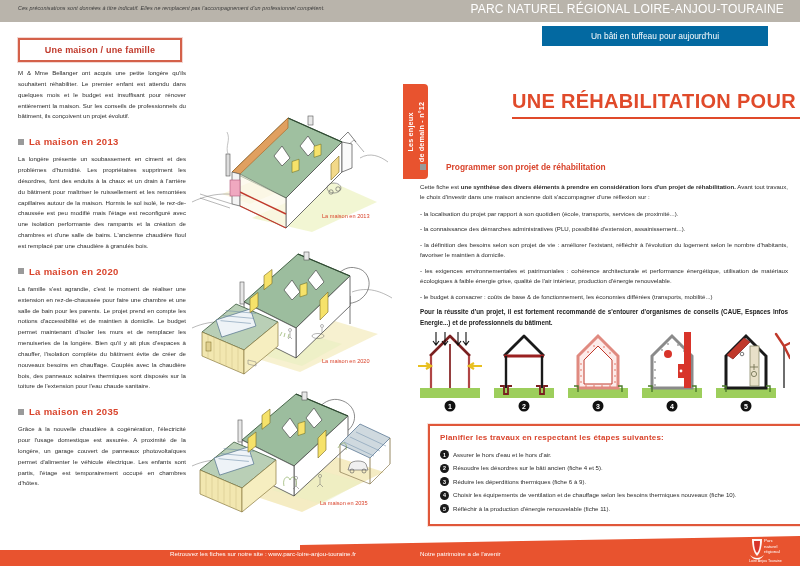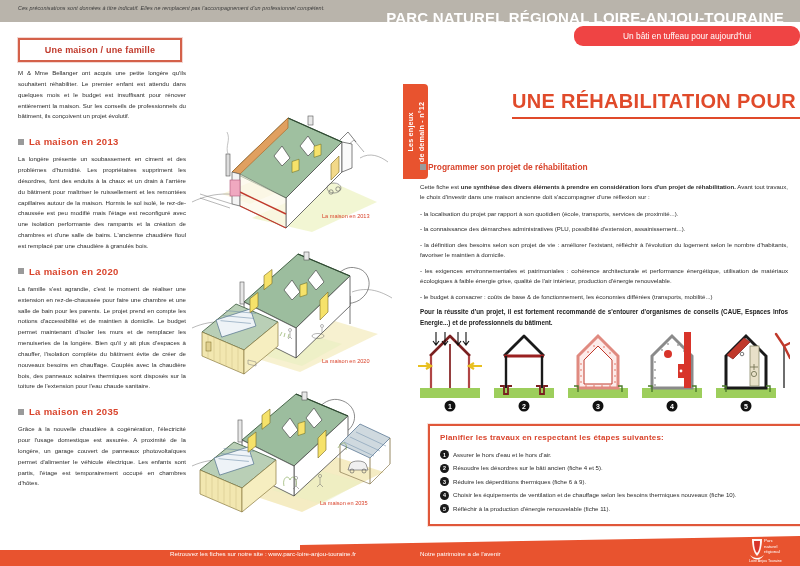--- a/index.html
+++ b/index.html
@@ -32,41 +32,40 @@
     position: absolute;
     left: 18px; top: 5px;
     font-size: 5.4px;
     font-style: italic;
     color: #3b3b3b;
     letter-spacing: 0.1px;
     white-space: nowrap;
   }
   .topbar-brand {
     position: absolute;
-    right: 16px; top: 9px;
-    font-size: 15px;
+    right: 16px; top: 2px;
+    font-size: 12px;
     color: #ffffff;
     letter-spacing: 0.2px;
     white-space: nowrap;
-    font-weight: 700;
+    font-weight: 400;
   }
 
   
   .header-tag {
     position: absolute;
-    left: 574px; top: 26px;
+    left: 542px; top: 26px;
     width: 226px; height: 20px;
-    background: #ef4444;
+    background: #0369a1;
     color: #ffffff;
     font-size: 8.4px;
     display: flex;
     align-items: center;
     justify-content: center;
     white-space: nowrap;
-    border-radius: 9px;
   }
 
   
   .title-box {
     position: absolute;
     left: 18px; top: 38px;
     width: 160px; height: 20px;
     border: 2px solid #d4614a;
     background: #fff;
     display: flex;
@@ -165,21 +164,21 @@
   }
 
   .rightcol {
     position: absolute;
     left: 420px; top: 162px;
     width: 368px;
   }
   .r-sec-head {
     display: flex;
     align-items: center;
-    gap: 2px;
+    gap: 20px;
     margin: 0 0 10px 0;
   }
   .r-sec-bullet {
     width: 6px; height: 6px;
     background: #9a9a9a;
     flex: 0 0 auto;
   }
   .r-sec-head-text {
     font-size: 8.4px;
     color: #d9442c;

